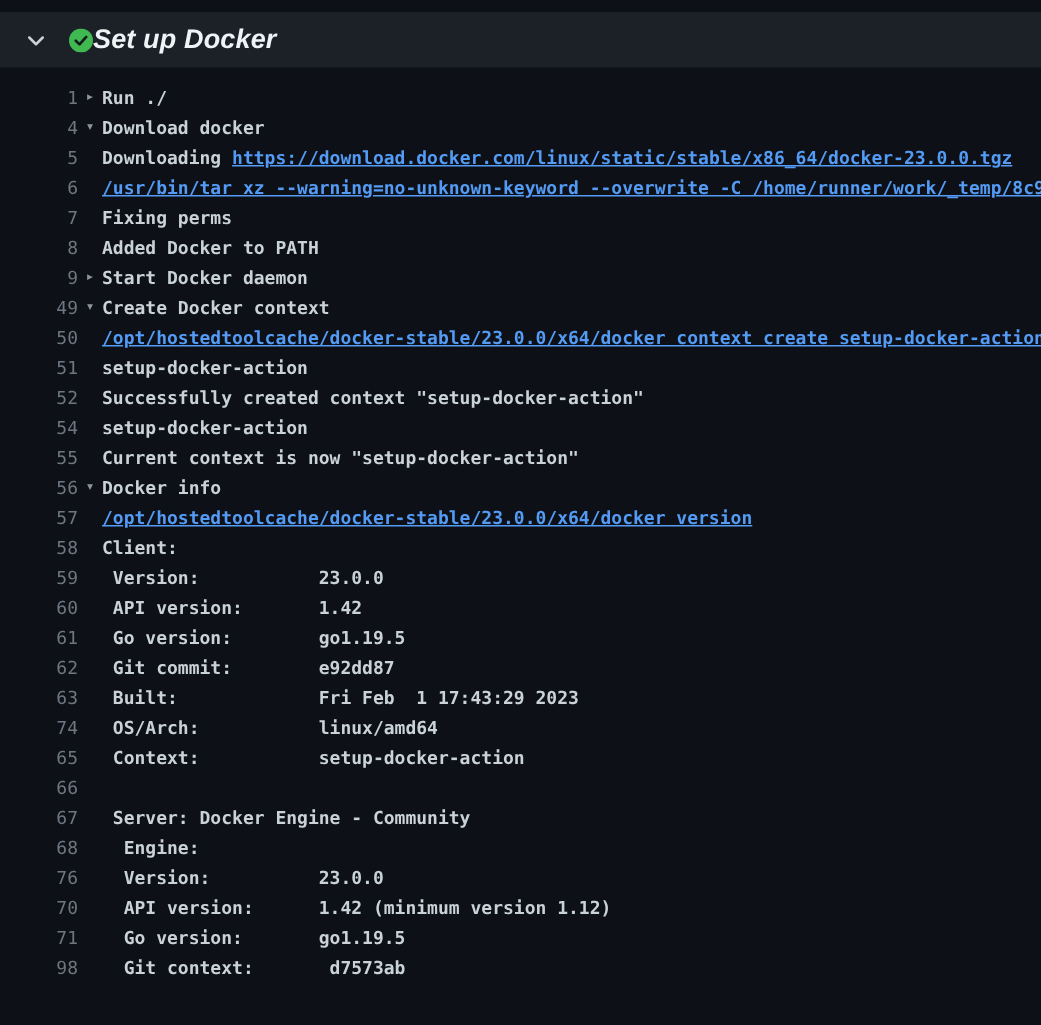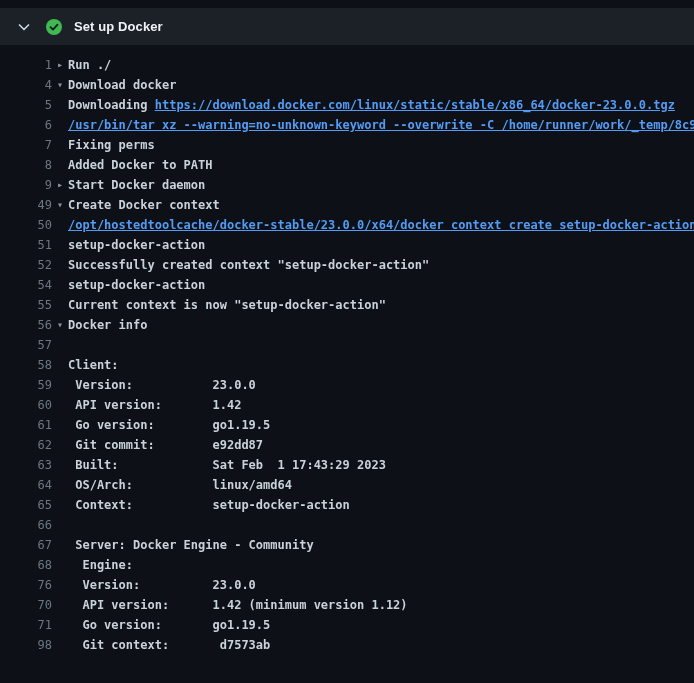--- a/index.html
+++ b/index.html
@@ -14,25 +14,25 @@
     height: 37px;
     background: var(--header-bg, #1c2128);
     display: flex;
     align-items: center;
     padding: 0 16px;
     cursor: pointer;
   }
   .chev { width: 16px; height: 16px; display: inline-flex; align-items: center; justify-content: center; }
   .status-ic { width: 16px; height: 16px; margin-left: 14px; display: inline-flex; }
   .step-title {
-    margin-left: 12px;
     color: var(--title-fg, #f0f3f6);
-    font-size: 13px;
+    font-size: 18px;
     font-weight: 600;
     letter-spacing: .1px;
+    font-style: italic;
   }
   .log {
     padding-top: 10px;
     font-family: "DejaVu Sans Mono", "Liberation Mono", monospace;
     font-size: 12px;
     color: var(--log-fg, #c9d1d9);
   }
   .log-line {
     display: flex;
     height: 20px;
@@ -147,20 +147,21 @@
         <span class="lt"><span class="plain">Current context is now "setup-docker-action"</span></span>
       </div>
       <div class="log-line">
         <span class="ln">56</span>
         <span class="arrow">▾</span>
         <span class="lt"><span class="plain">Docker info</span></span>
       </div>
       <div class="log-line">
         <span class="ln">57</span>
         <span class="arrow"></span>
+        <span class="lt"><span class="cmd">/opt/hostedtoolcache/docker-stable/23.0.0/x64/docker version</span></span>
       </div>
       <div class="log-line">
         <span class="ln">58</span>
         <span class="arrow"></span>
         <span class="lt"><span class="plain">Client:</span></span>
       </div>
       <div class="log-line">
         <span class="ln">59</span>
         <span class="arrow"></span>
         <span class="lt"><span class="plain"> Version:           23.0.0</span></span>
@@ -176,24 +177,24 @@
         <span class="lt"><span class="plain"> Go version:        go1.19.5</span></span>
       </div>
       <div class="log-line">
         <span class="ln">62</span>
         <span class="arrow"></span>
         <span class="lt"><span class="plain"> Git commit:        e92dd87</span></span>
       </div>
       <div class="log-line">
         <span class="ln">63</span>
         <span class="arrow"></span>
-        <span class="lt"><span class="plain"> Built:             Sat Feb  1 17:43:29 2023</span></span>
-      </div>
-      <div class="log-line">
-        <span class="ln">64</span>
+        <span class="lt"><span class="plain"> Built:             Fri Feb  1 17:43:29 2023</span></span>
+      </div>
+      <div class="log-line">
+        <span class="ln">74</span>
         <span class="arrow"></span>
         <span class="lt"><span class="plain"> OS/Arch:           linux/amd64</span></span>
       </div>
       <div class="log-line">
         <span class="ln">65</span>
         <span class="arrow"></span>
         <span class="lt"><span class="plain"> Context:           setup-docker-action</span></span>
       </div>
       <div class="log-line">
         <span class="ln">66</span>

